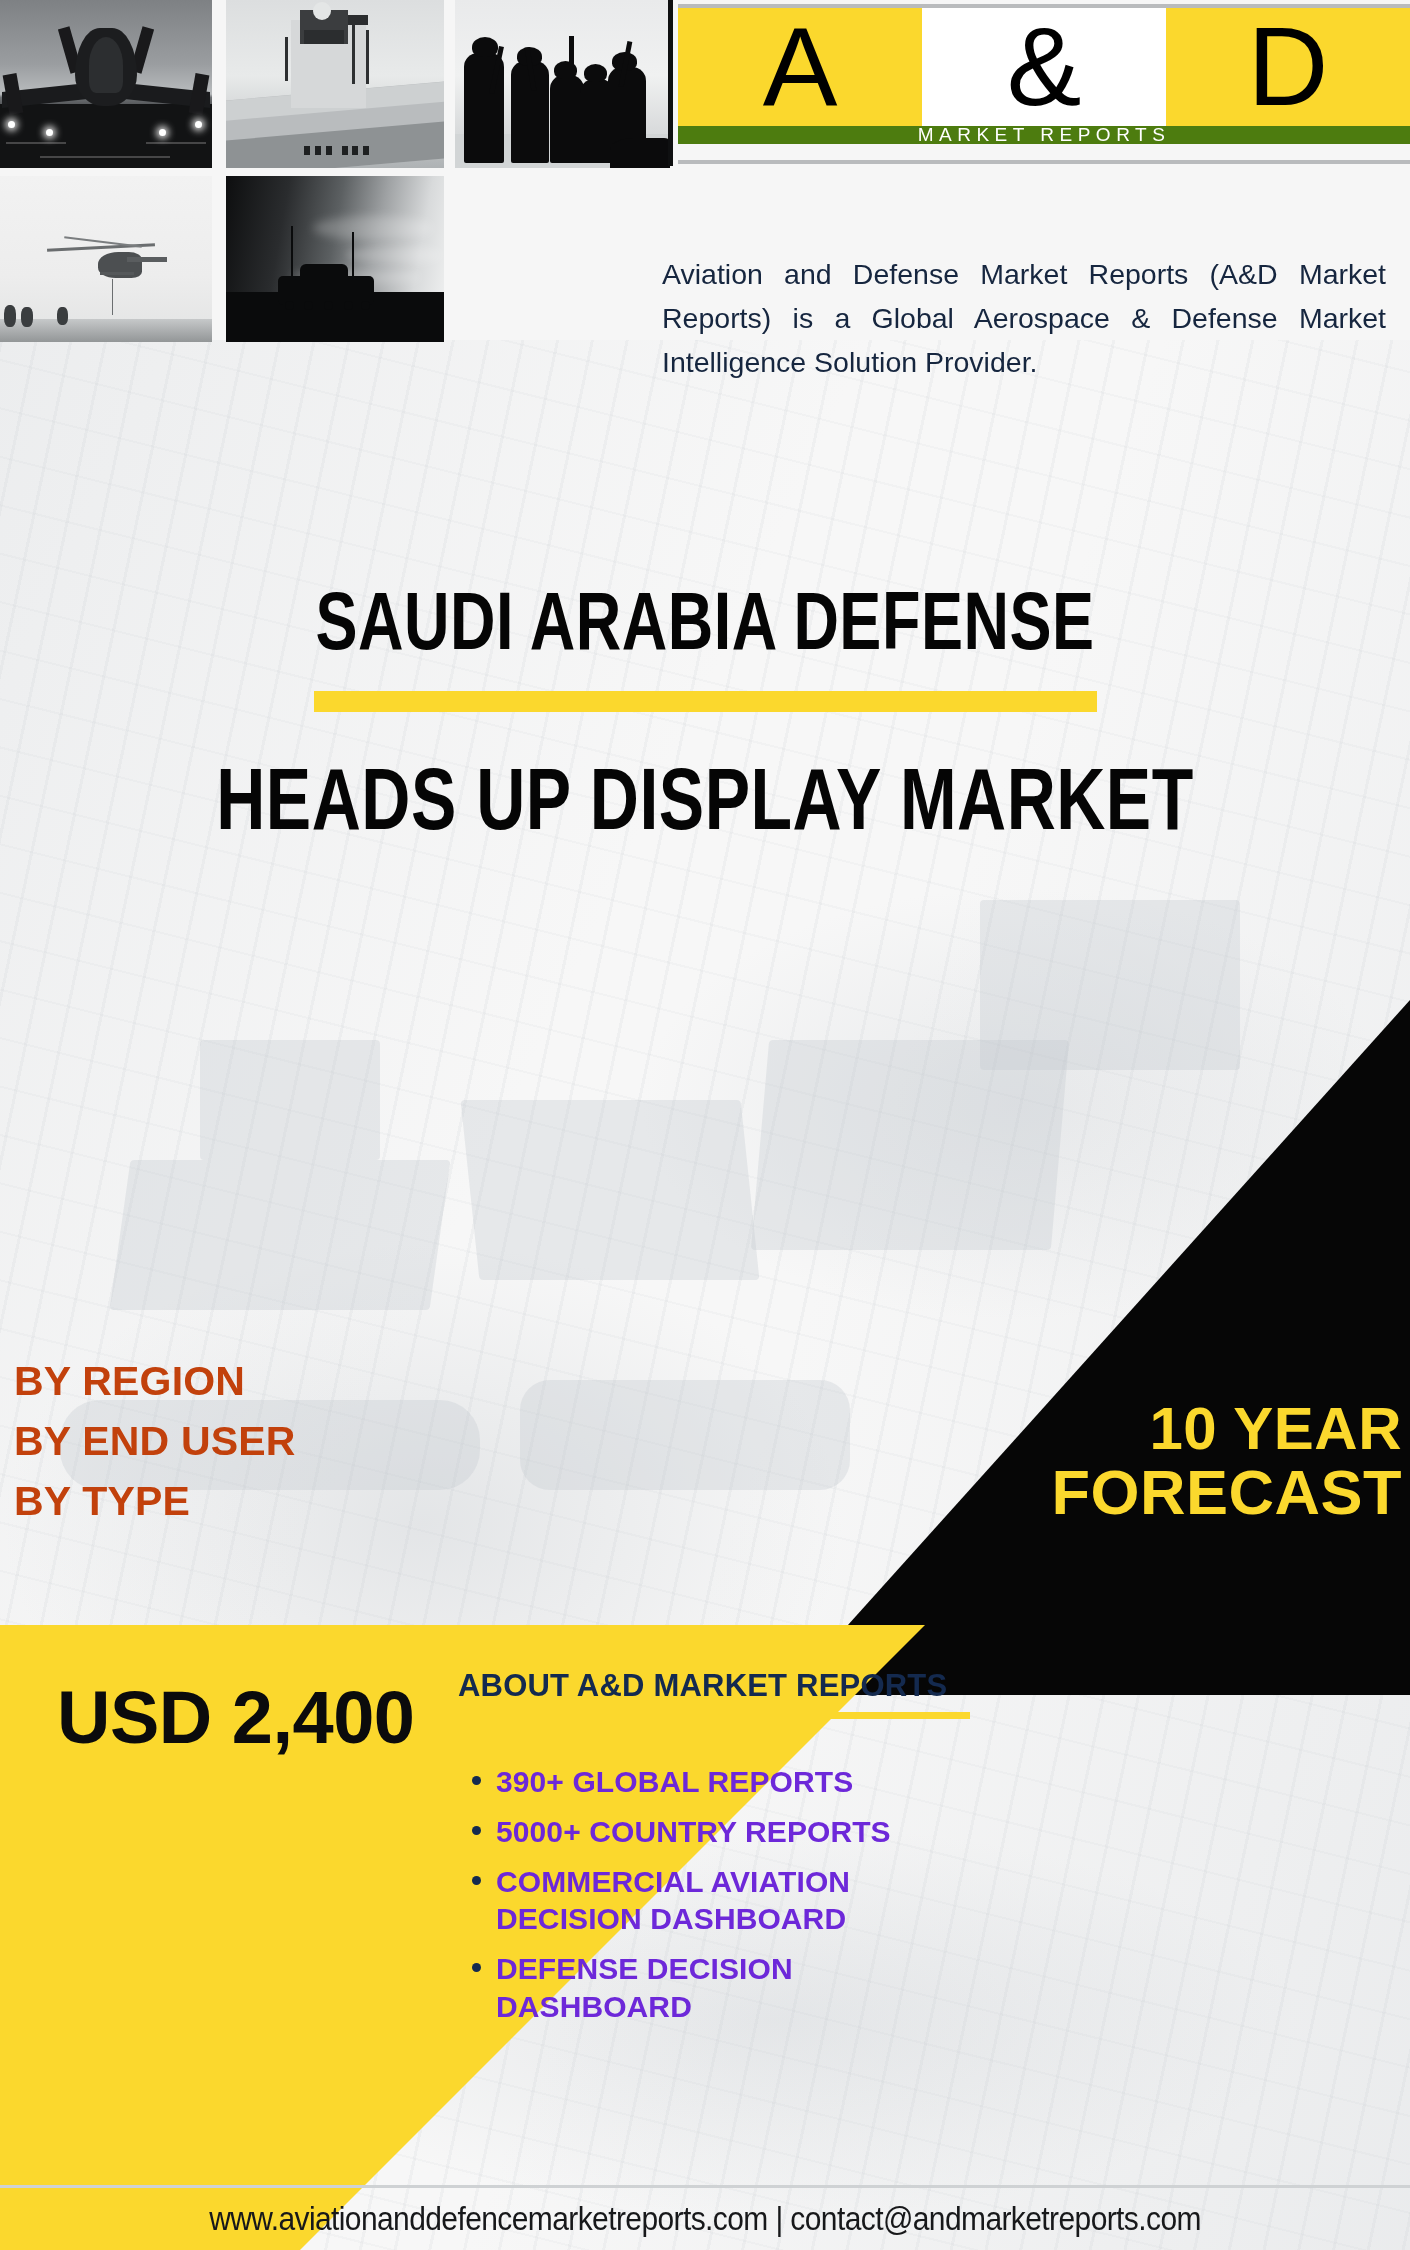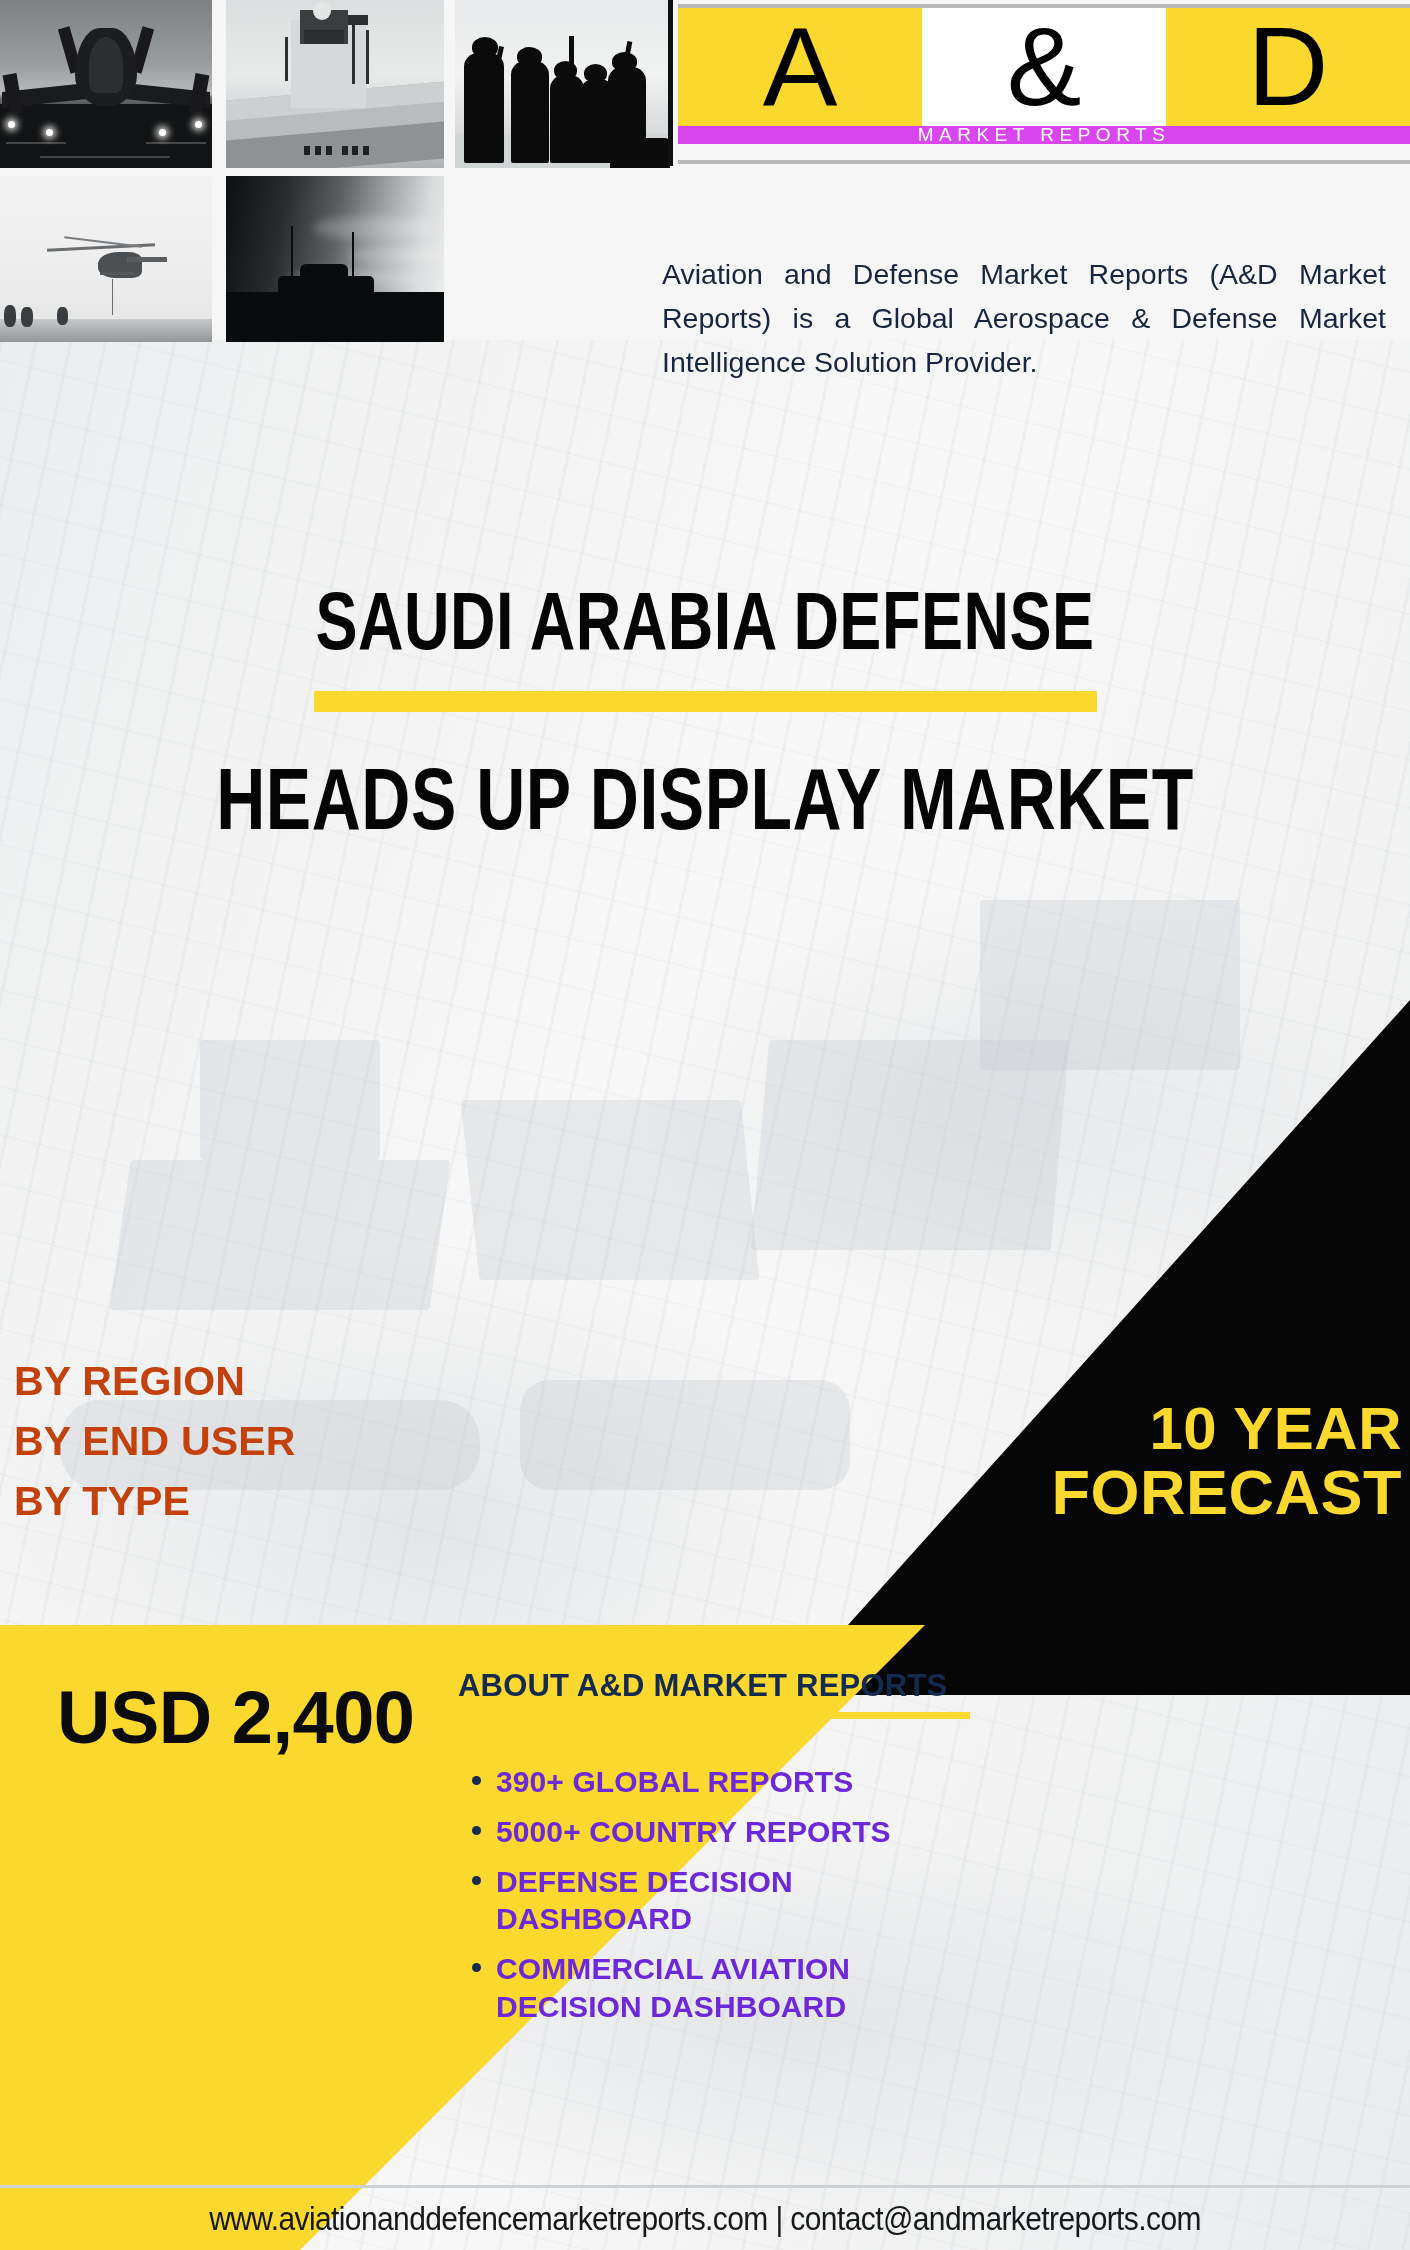--- a/index.html
+++ b/index.html
@@ -106,21 +106,21 @@
   .tnk-wheel{position:absolute;bottom:19%;width:9px;height:9px;border-radius:50%;background:#0a0b0c;}
 
   
   .logo { position:absolute; left:678px; top:0; width:732px; height:166px; }
   .logo-top { position:absolute; left:0; top:4px; width:100%; height:4px; background:#b9bbbd; }
   .logo-cells { position:absolute; left:0; top:8px; width:100%; height:118px; display:flex; }
   .logo-cell { flex:1; display:flex; align-items:center; justify-content:center; }
   .logo-cell.y { background:#FBD82D; }
   .logo-cell.w { background:#ffffff; }
   .logo-letter { font-size:112px; font-weight:400; color:#000; line-height:1; font-family:"Liberation Sans", sans-serif; }
-  .logo-bar { position:absolute; left:0; top:126px; width:100%; height:18px; background:#d946ef; display:flex; align-items:center; justify-content:center; }
+  .logo-bar { position:absolute; left:0; top:126px; width:100%; height:18px; background:#4d7c0f; display:flex; align-items:center; justify-content:center; }
   .logo-bar span { color:#fff; font-size:19px; letter-spacing:5.5px; font-weight:400; }
   .logo-underline { position:absolute; left:0; top:160px; width:100%; height:4px; background:#b9bbbd; }
   .logo-sidebar { position:absolute; left:-10px; top:0; width:5px; height:166px; background:#0f1011; }
 
   
   .intro {
     position:absolute; left:662px; top:252px; width:724px;
     font-size:28.5px; line-height:1.55; color:#16263f;
     text-align:justify; text-justify:inter-word;
     font-weight:300;
@@ -364,22 +364,22 @@
   </div>
 
   <div class="price">USD 2,400</div>
 
   <div class="about">
     <div class="about-h">ABOUT A&amp;D MARKET REPORTS</div>
     <div class="about-rule"></div>
     <ul class="about-list">
       <li>390+ GLOBAL REPORTS</li>
       <li>5000+ COUNTRY REPORTS</li>
+      <li>COMMERCIAL AVIATION DECISION DASHBOARD</li>
       <li>DEFENSE DECISION DASHBOARD</li>
-      <li>COMMERCIAL AVIATION DECISION DASHBOARD</li>
     </ul>
   </div>
 
   <div class="footer-rule"></div>
   <div class="footer">
     <span class="footer-txt">www.aviationanddefencemarketreports.com | contact@andmarketreports.com</span>
   </div>
 
 </div>
 

